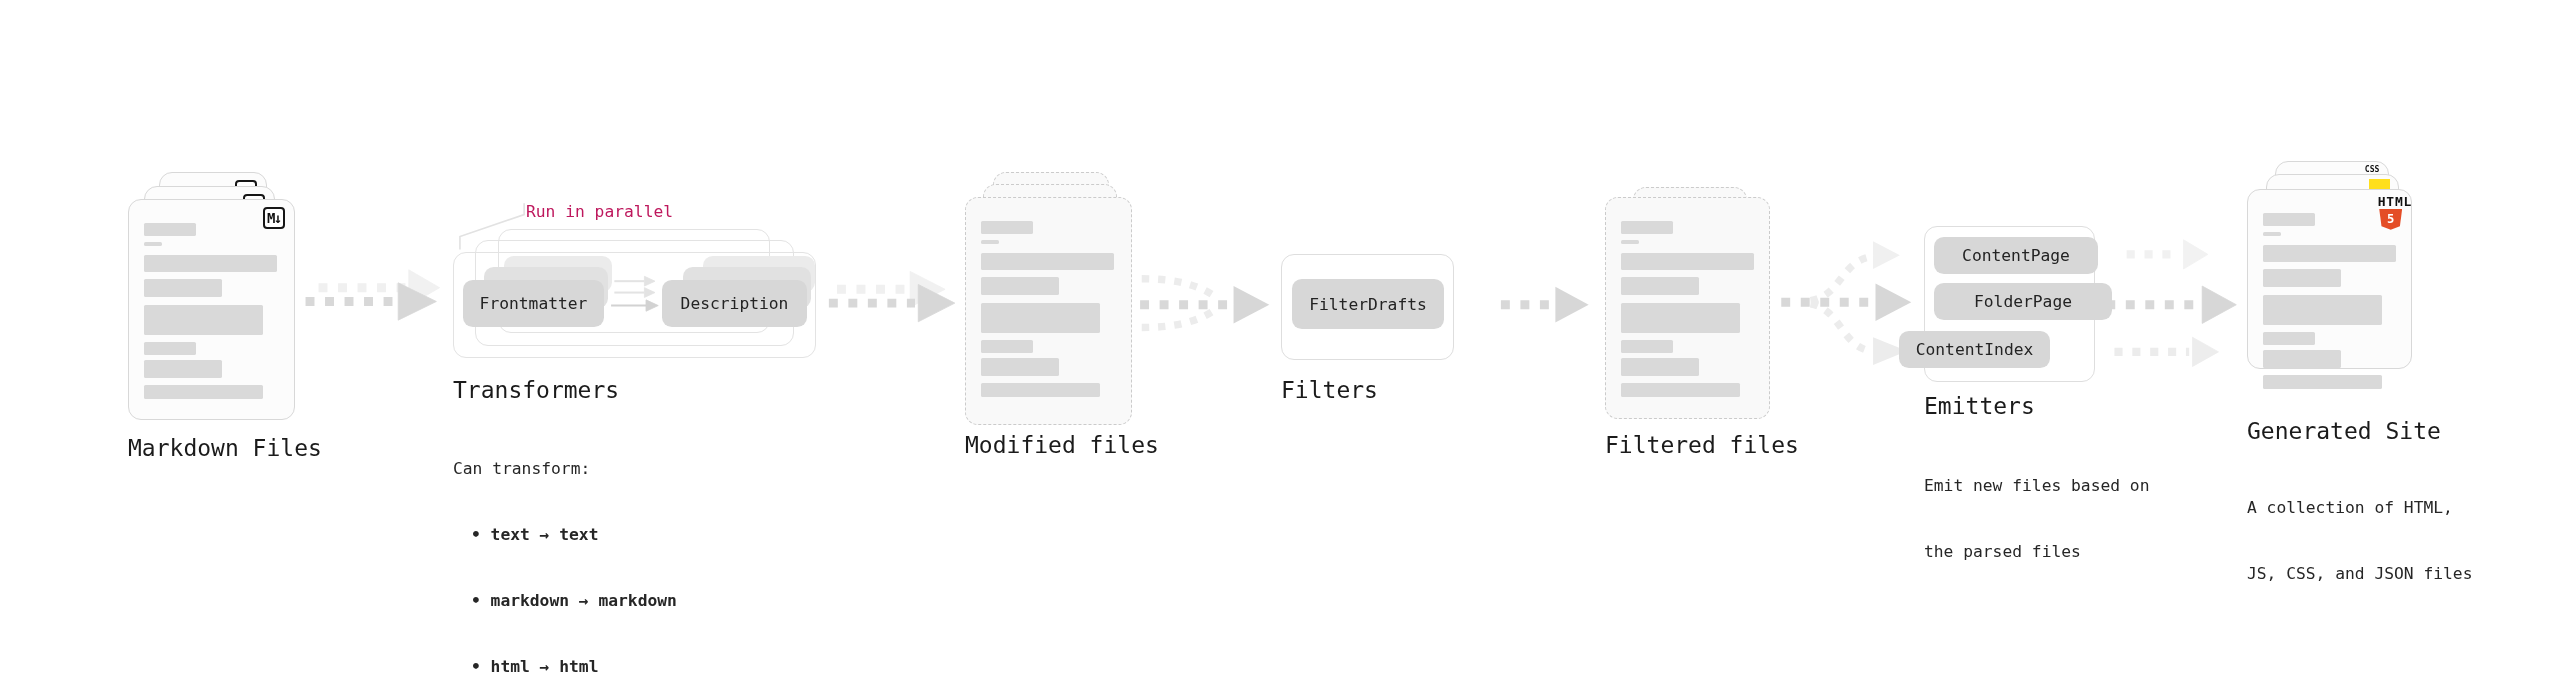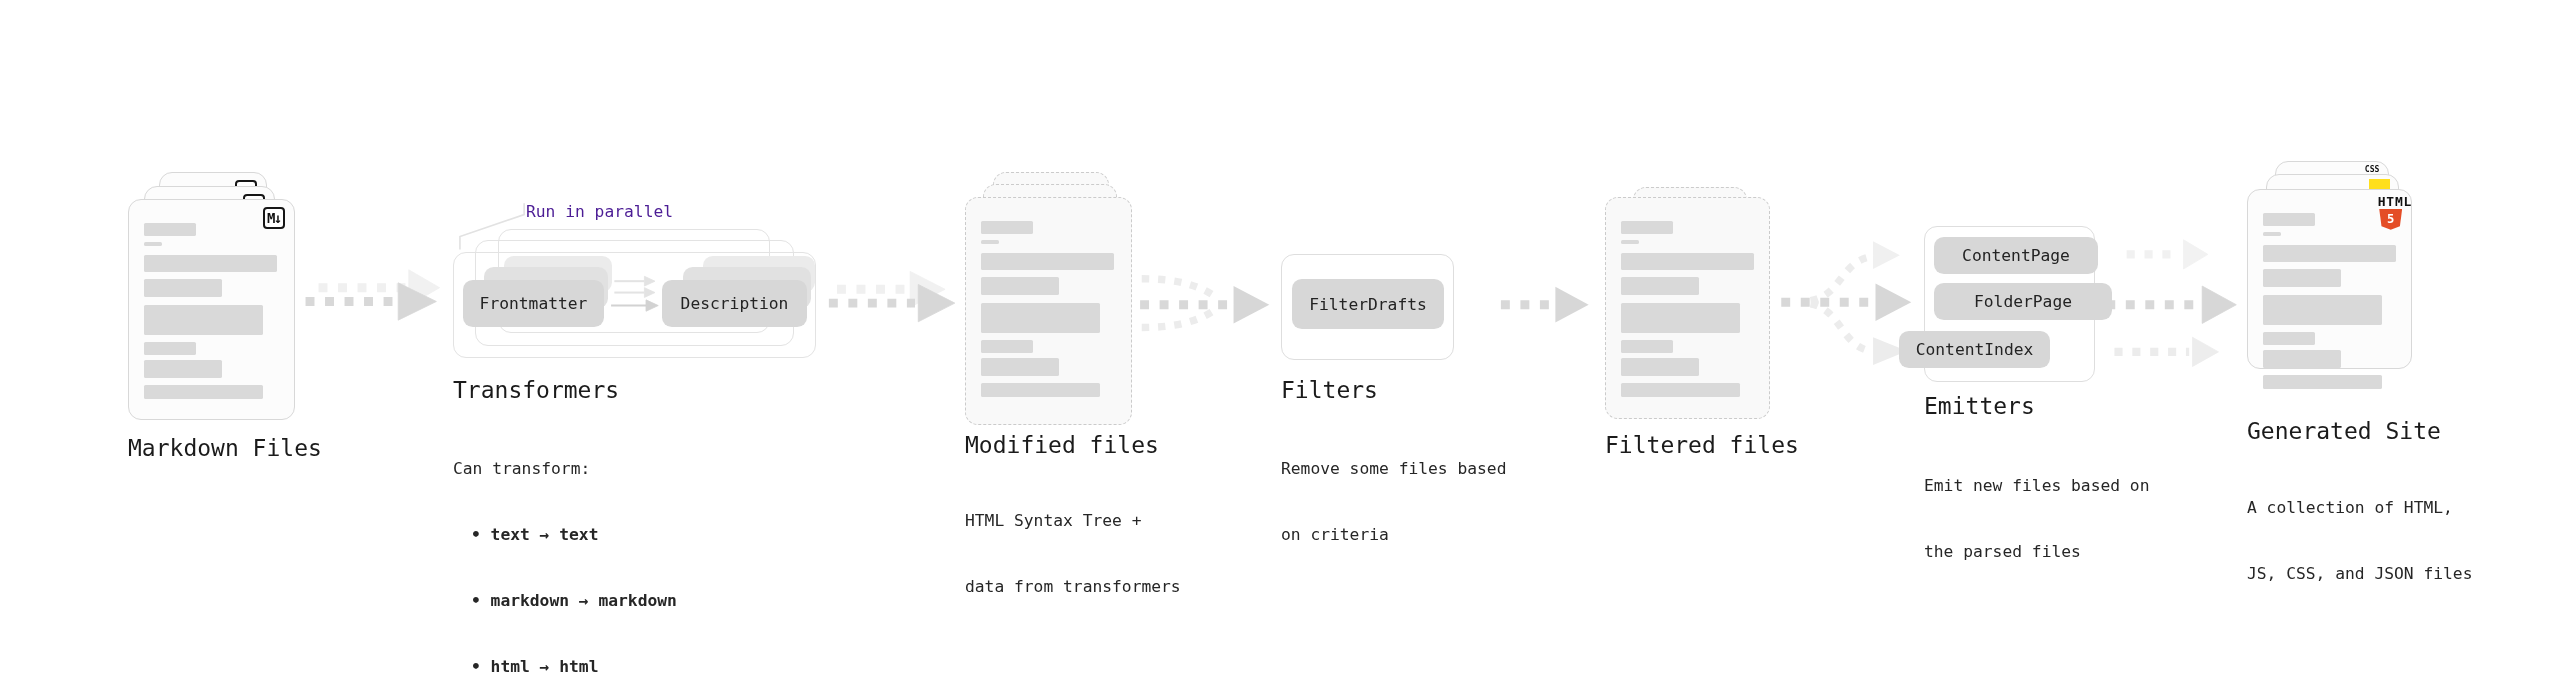--- a/index.html
+++ b/index.html
@@ -56,21 +56,21 @@
     position:absolute; background:#d7d7d7; border-radius:9.8px; color:#232323;
     display:flex; align-items:center; justify-content:center; font-size:16.3px;
   }
   .ghost1{background:#e1e1e1;}
   .ghost2{background:#ebebeb;}
 
   
   .stage-label{position:absolute; font-size:23px; color:#1b1b1b; white-space:nowrap;}
   .stage-sub{position:absolute; font-size:16.3px; line-height:22px; color:#262626; white-space:pre;}
   .list-sub div:nth-child(n+2){padding-left:18px;font-weight:bold;}
-  .annotation{position:absolute; font-size:16.3px; color:#4c1d95; white-space:nowrap;}
+  .annotation{position:absolute; font-size:16.3px; color:#be185d; white-space:nowrap;}
 </style>
 </head>
 <body>
 
 <div class="canvas">
 
   <svg class="arrows" width="2576" height="681" viewBox="0 0 3170 838">
 
     <g stroke="#f0f0f0" fill="#f1f1f1">
       <line x1="392" y1="354" x2="500" y2="354" stroke-width="11" stroke-dasharray="11 13"></line>
@@ -191,32 +191,24 @@
         <div class="bar b3"></div>
         <div class="bar b4"></div>
         <div class="bar b5"></div>
         <div class="bar b6"></div>
         <div class="bar b7"></div>
         <div class="bar b8"></div>
       </div>
     </div>
   </div>
   <div class="stage-label" style="left:965px;top:432px">Modified files</div>
-  <div class="stage-sub" style="left:965px;top:466px">
-    <div>HTML Syntax Tree +</div>
-    <div>data from transformers</div>
-  </div>
 
   <div class="wbox" style="left:1281px;top:254px;width:173px;height:106px"></div>
   <div class="pill" style="left:1292px;top:279px;width:152px;height:50px">FilterDrafts</div>
   <div class="stage-label" style="left:1281px;top:377px">Filters</div>
-  <div class="stage-sub" style="left:1281px;top:414px">
-    <div>Remove some files based</div>
-    <div>on criteria</div>
-  </div>
 
   <div class="stack" style="left:1605px;top:197px;width:165px;height:222px">
     <div class="doc dashed" style="left:28.4px;top:-9.8px;width:114px"></div>
     <div class="doc dashed" style="left:0;top:0;width:165px">
       <div class="bars">
         <div class="bar b1"></div>
         <div class="bar b2"></div>
         <div class="bar b3"></div>
         <div class="bar b4"></div>
         <div class="bar b5"></div>

